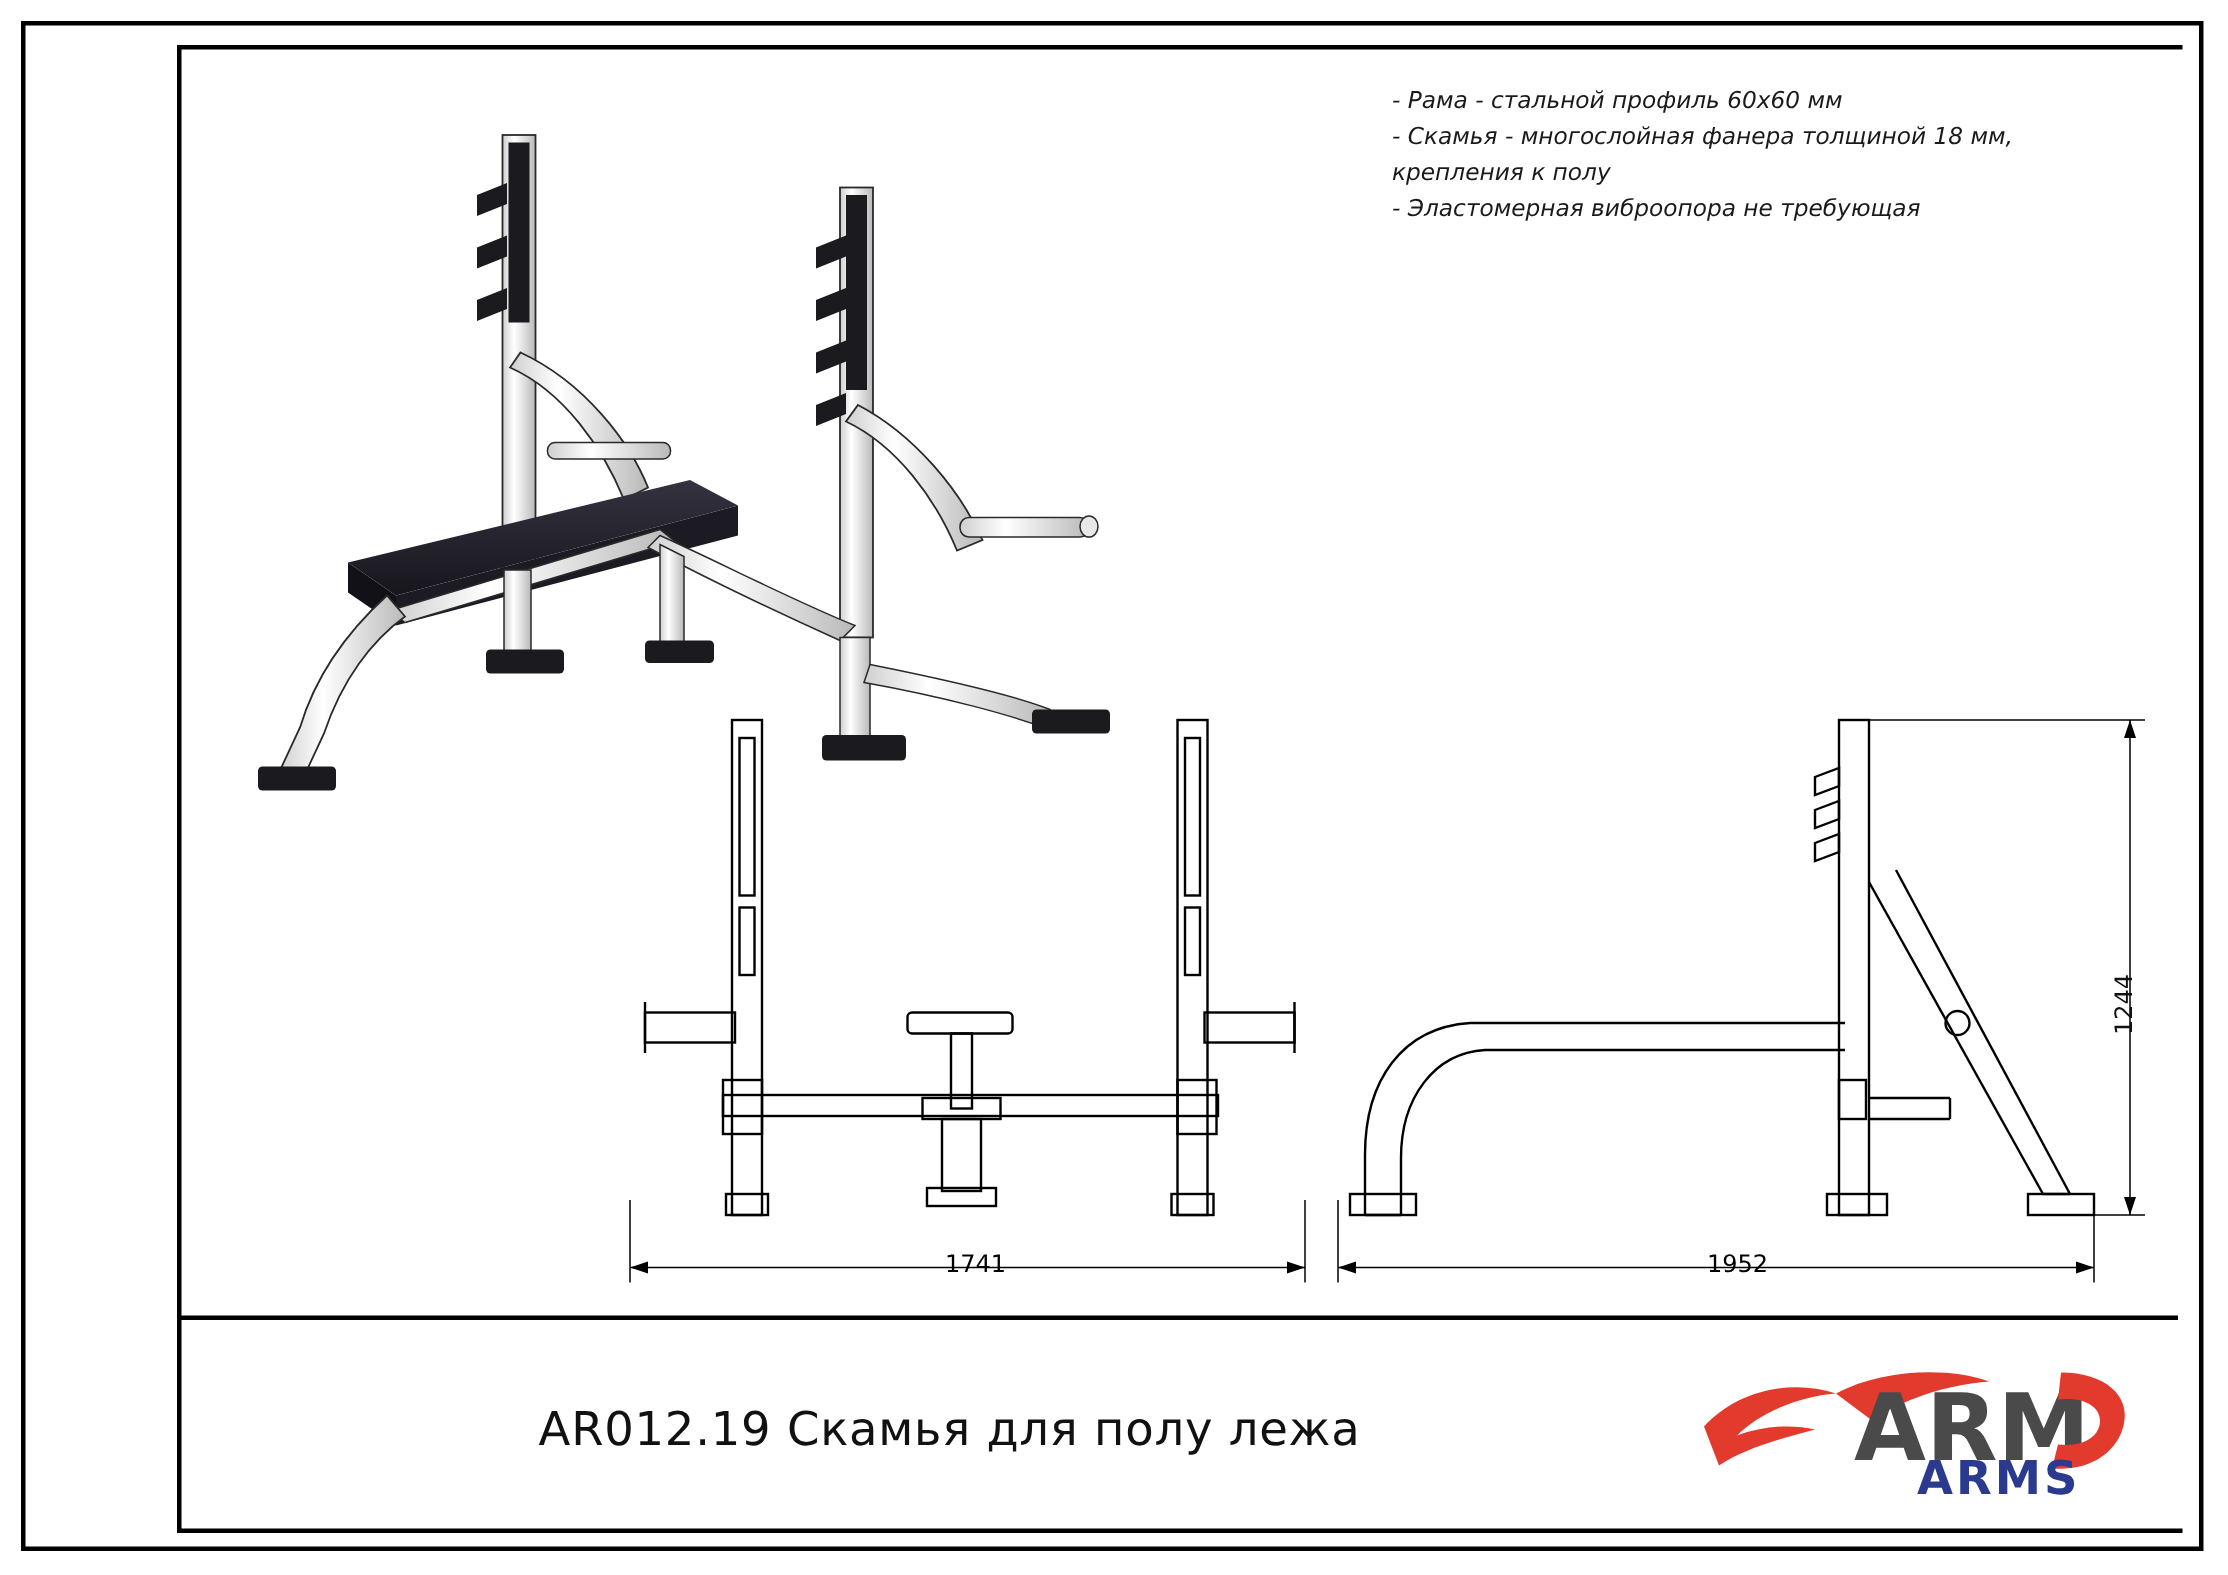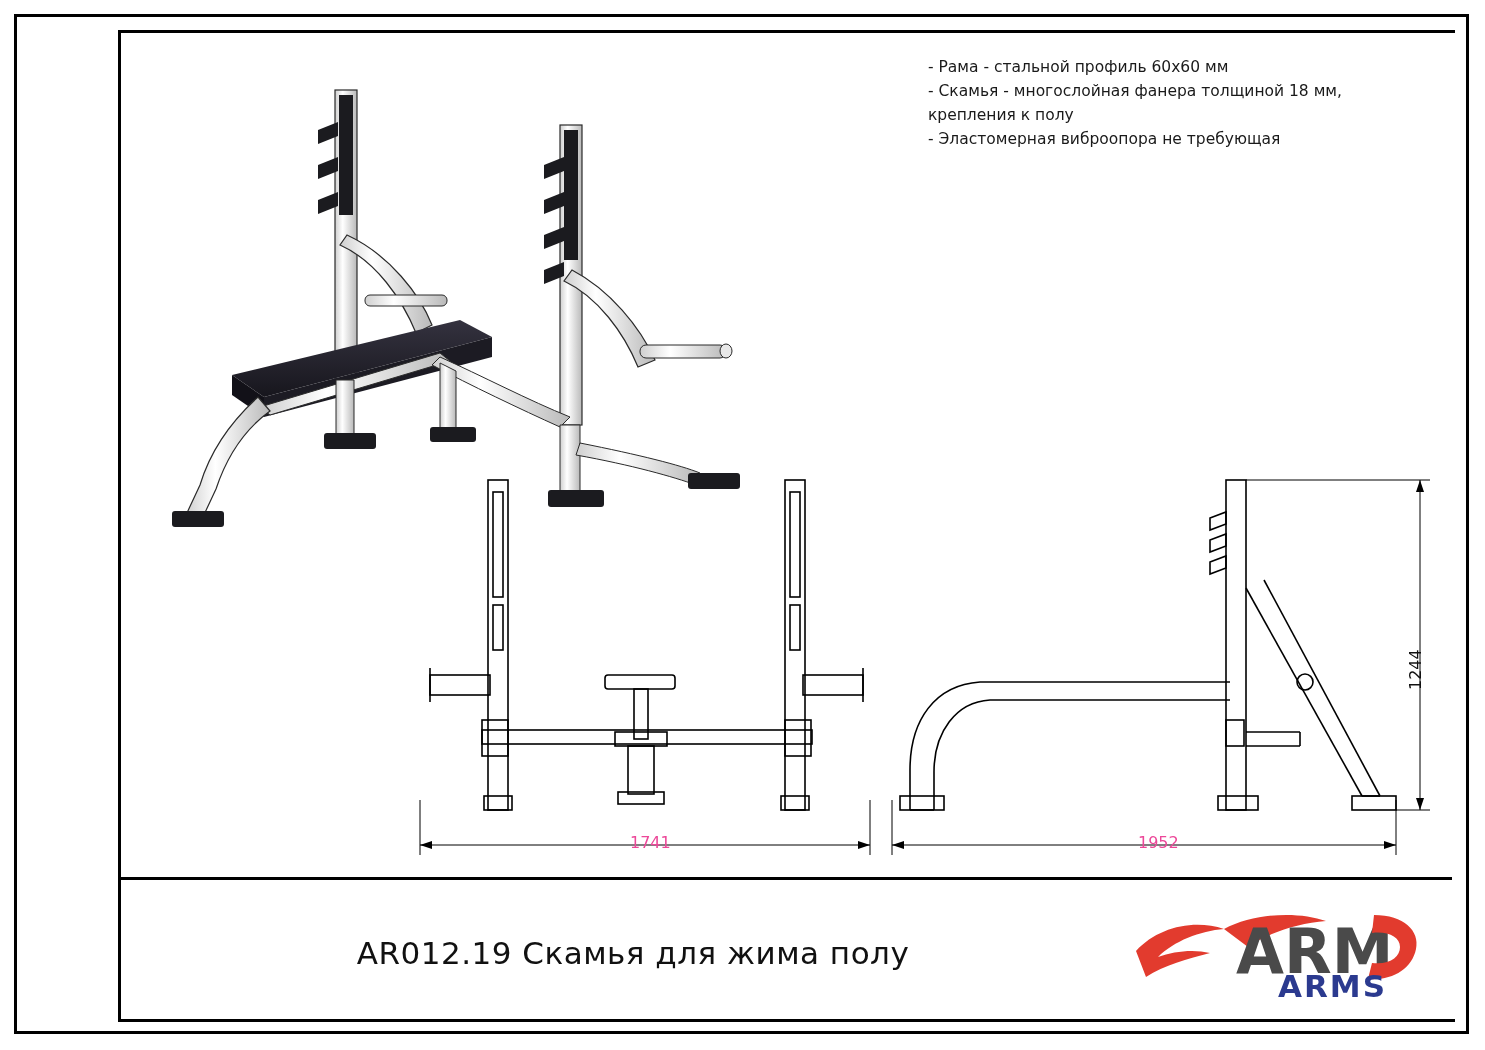--- a/index.html
+++ b/index.html
@@ -66,21 +66,21 @@
   .specs {
     position: absolute;
     left: 928px;
     top: 55px;
     width: 505px;
     font-size: 15.5px;
     line-height: 24px;
     color: #1a1a1a;
     font-family: "DejaVu Sans", sans-serif;
   }
-  .specs div { margin: 0; padding: 0; }
+  .specs div { margin: 0; padding: 0; font-style: italic; }
 
   
   .logo {
     position: absolute;
     left: 1128px;
     top: 893px;
     width: 300px;
     height: 115px;
   }
   .logo-word {
@@ -92,21 +92,21 @@
     font-weight: bold;
     letter-spacing: 2px;
     color: #2b3a8f;
   }
 
   
   .dim-label {
     position: absolute;
     font-family: "DejaVu Sans", sans-serif;
     font-size: 16px;
-    color: #ec4899;
+    color: #000000;
   }
   .dim-vert {
     position: absolute;
     font-family: "DejaVu Sans", sans-serif;
     font-size: 16px;
     color: #111;
     transform: rotate(-90deg);
     transform-origin: left top;
     white-space: nowrap;
   }
@@ -278,21 +278,21 @@
         </g>
       </g>
     </svg>
   </div>
 
   <div class="dim-label" style="left:630px; top:833px;">1741</div>
   <div class="dim-label" style="left:1138px; top:833px;">1952</div>
   <div class="dim-vert" style="left:1406px; top:690px;">1244</div>
 
   <div class="title-block">
-    <div class="title-text">AR012.19 Скамья для жима полу</div>
+    <div class="title-text">AR012.19 Скамья для полу лежа</div>
   </div>
 
   <div class="logo">
     <svg width="300" height="115" viewBox="0 0 300 115">
 
       <g>
         <path d="M8 58 C 30 34, 66 26, 96 36 C 72 38, 46 48, 30 64 C 46 58, 66 56, 82 60 C 60 66, 36 72, 18 84 Z" fill="#e23b2e"></path>
         <path d="M96 36 C 126 20, 170 18, 198 28 C 170 30, 140 40, 120 54 Z" fill="#e23b2e"></path>
       </g>
 

